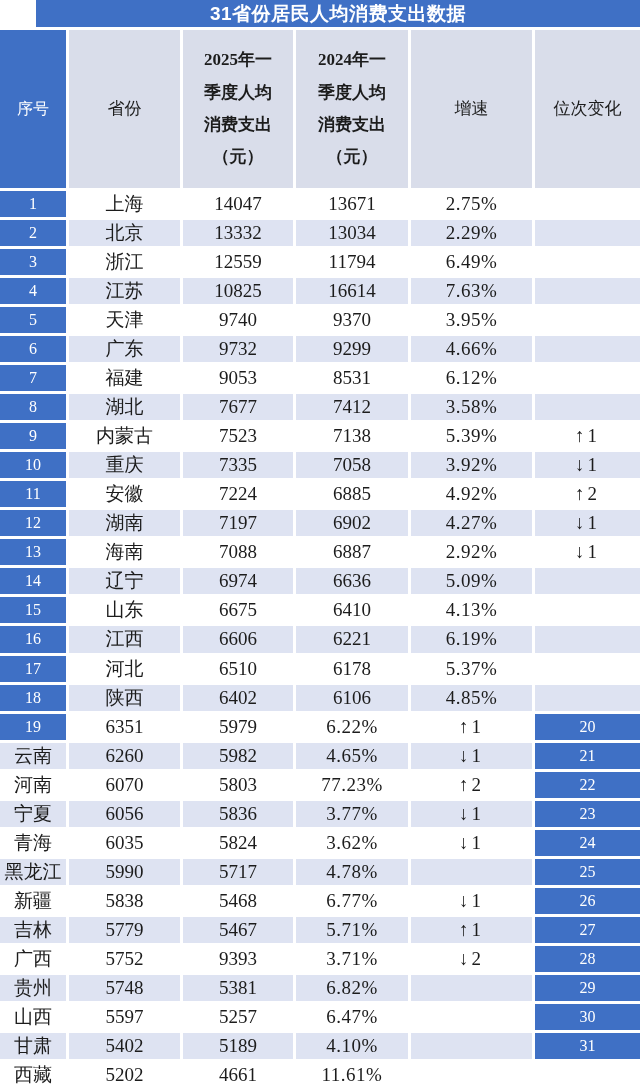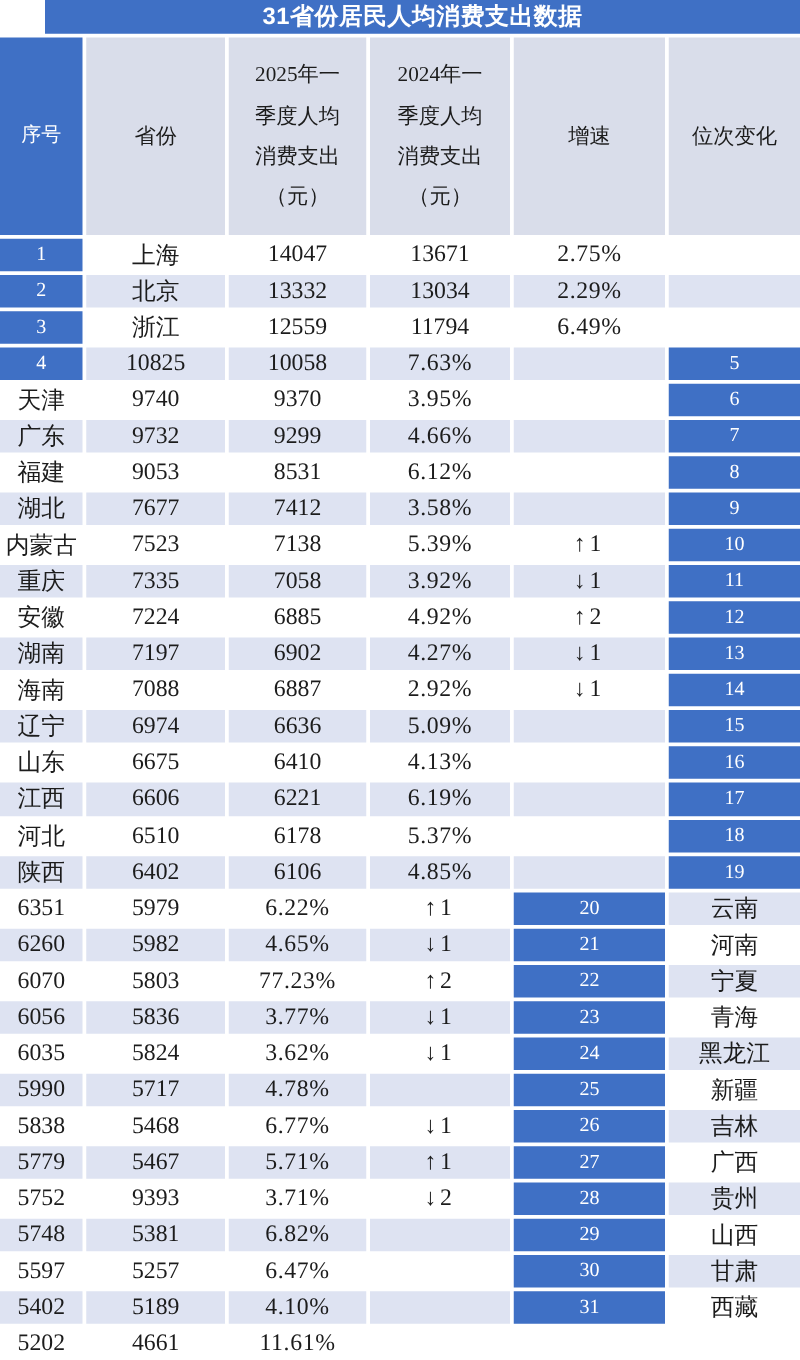--- a/index.html
+++ b/index.html
@@ -50,20 +50,21 @@
     overflow: hidden;
   }
   .h-cell {
     background: var(--c-header-bg);
     font-size: 17px;
     line-height: 1.9;
   }
   .h-cell .wrap {
     display: inline-block;
     max-width: 80px;
+    font-weight: bold;
   }
   .idx-cell {
     background: var(--c-blue);
     color: #ffffff;
     font-weight: normal;
     font-size: 16px;
   }
   .row-even { background: var(--c-row-even); }
   .row-odd  { background: var(--c-row-odd); }
   .rank-cell { letter-spacing: 3px; }
@@ -97,22 +98,23 @@
     <div class="cell row-even">13034</div>
     <div class="cell row-even growth-cell">2.29%</div>
     <div class="cell row-even rank-cell"></div>
     <div class="cell idx-cell">3</div>
     <div class="cell row-odd">浙江</div>
     <div class="cell row-odd">12559</div>
     <div class="cell row-odd">11794</div>
     <div class="cell row-odd growth-cell">6.49%</div>
     <div class="cell row-odd rank-cell"></div>
     <div class="cell idx-cell">4</div>
+    <div class="cell row-even">江苏</div>
     <div class="cell row-even">10825</div>
-    <div class="cell row-even">10058</div>
+    <div class="cell row-even">16614</div>
     <div class="cell row-even growth-cell">7.63%</div>
     <div class="cell row-even rank-cell"></div>
     <div class="cell idx-cell">5</div>
     <div class="cell row-odd">天津</div>
     <div class="cell row-odd">9740</div>
     <div class="cell row-odd">9370</div>
     <div class="cell row-odd growth-cell">3.95%</div>
     <div class="cell row-odd rank-cell"></div>
     <div class="cell idx-cell">6</div>
     <div class="cell row-even">广东</div>

